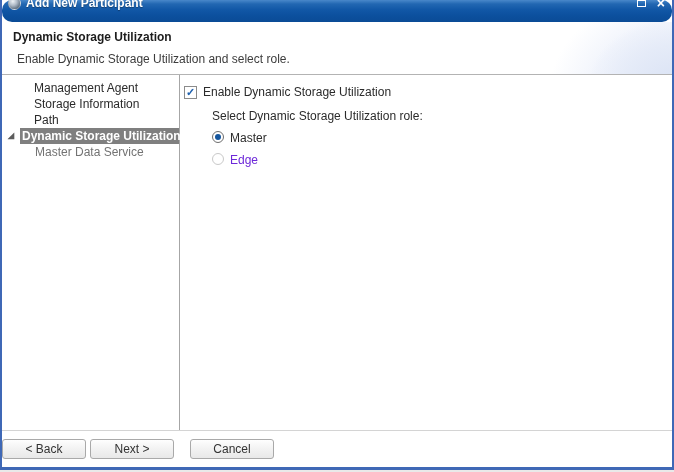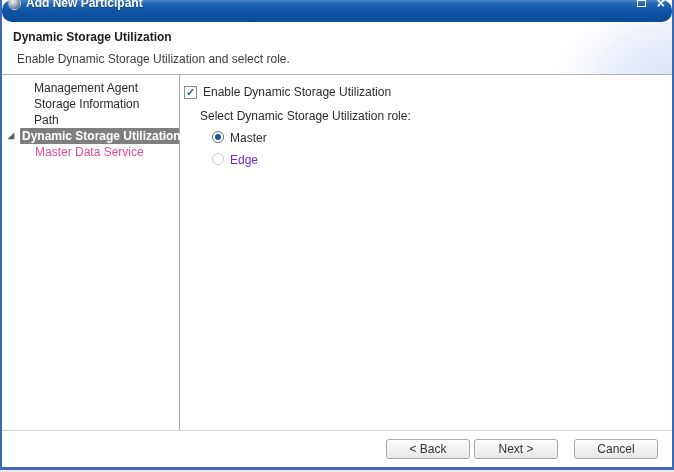--- a/index.html
+++ b/index.html
@@ -39,38 +39,38 @@
       radial-gradient(120px 90px at 104% 120%, #d9e2f4 0%, #e5ebf8 45%, rgba(255,255,255,0) 75%),
       radial-gradient(170px 130px at 108% 135%, #e9eefa 0%, #f2f5fc 55%, rgba(255,255,255,0) 80%);
   }
 
   
   .body { flex:1 1 auto; display:flex; min-height:0; background:#fff; }
   .sidebar { width:178px; flex:0 0 178px; border-right:1px solid #a6a6a6; padding-top:5px; }
   .nav-item { position:relative; height:16px; line-height:16px; font-size:12px; color:#2b2b2b; padding-left:32px; white-space:nowrap; }
   .nav-item.selected { margin-left:18px; padding-left:2px; background:#7f7f7f; color:#fff; font-weight:bold; height:16px; }
   .tree-glyph { position:absolute; left:-12px; top:0; color:#5c5c5c; font-size:8px; line-height:16px; }
-  .nav-item.disabled { color:#ec4899; padding-left:33px; }
+  .nav-item.disabled { color:#737373; padding-left:33px; }
 
   .content { flex:1 1 auto; padding:10px 0 0 4px; font-size:12px; color:#2b2b2b; }
   .checkbox-row { display:flex; align-items:center; gap:6px; }
   .checkbox {
     width:13px; height:13px; background:#fff; border:1px solid #8b8b8b;
     display:flex; align-items:center; justify-content:center; flex:0 0 13px;
   }
   .check-glyph { color:#2062af; font-size:11px; font-weight:bold; line-height:1; }
-  .role-label { margin:10px 0 0 16px; }
+  .role-label { margin:10px 0 0 28px; }
   .radio-row { display:flex; align-items:flex-start; gap:6px; margin:8px 0 0 28px; }
   .radio { position:relative; width:12px; height:12px; border-radius:50%; border:1px solid #6e6e6e; background:#fff; flex:0 0 12px; }
   .radio.selected::after { content:""; position:absolute; left:2px; top:2px; right:2px; bottom:2px; border-radius:50%; background:#15569e; }
   .radio.disabled { border-color:#c9c9c9; }
   .radio-row.disabled .radio-label { color:#6d28d9; }
 
   
-  .footer { flex:0 0 37px; border-top:1px solid #d4d4d4; display:flex; justify-content:flex-end; align-items:center; gap:4px; padding-right:14px; background:#fff; }
+  .footer { flex:0 0 37px; border-top:1px solid #d4d4d4; display:flex; align-items:center; gap:4px; padding-right:14px; background:#fff; }
   .btn {
     width:84px; height:20px; font-family:"Liberation Sans", sans-serif; font-size:12px; color:#333;
     background:linear-gradient(180deg,#fefefe 0%,#f3f3f3 45%,#e8e8e8 100%);
     border:1px solid #a9a9a9; border-radius:3px; line-height:18px; text-align:center; cursor:default;
   }
   .btn.disabled { color:#b4b4b4; border-color:#c9c9c9; background:linear-gradient(180deg,#fbfbfb,#efefef); }
   .btn.cancel { margin-left:12px; }
 </style>
 </head>
 <body>

